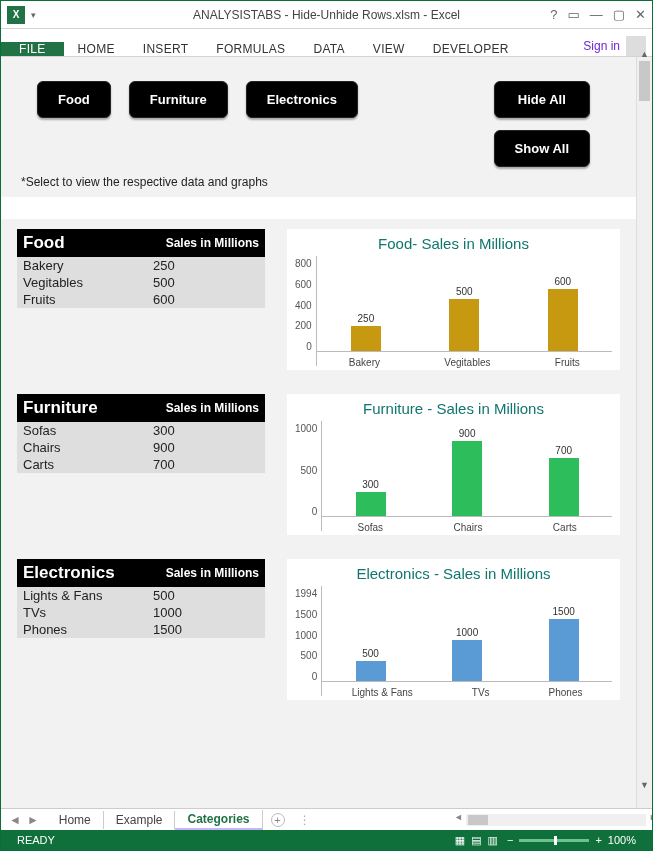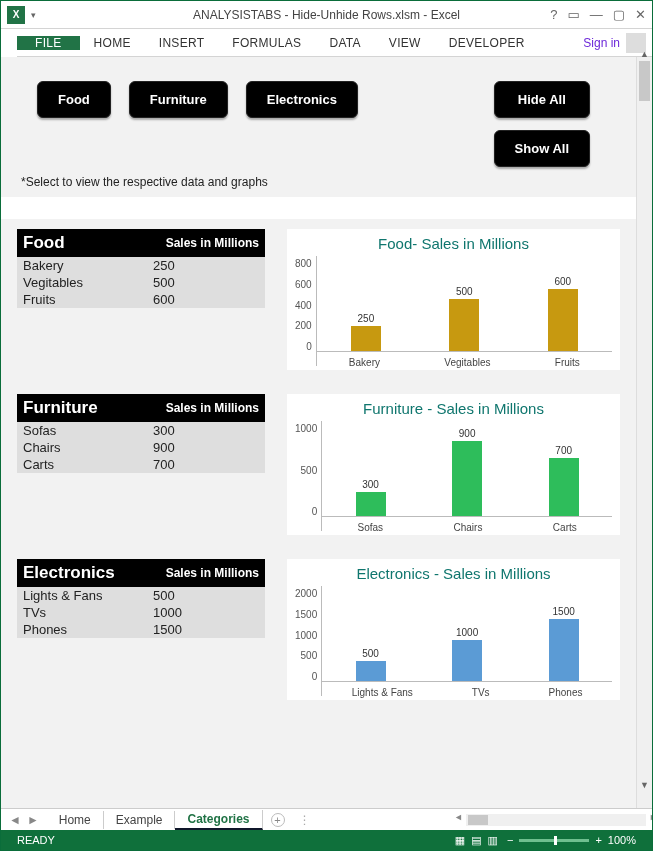--- a/index.html
+++ b/index.html
@@ -5,21 +5,21 @@
   * { box-sizing: border-box; margin: 0; padding: 0; }
   body { font-family: "Segoe UI", Tahoma, sans-serif; font-size: 12px; background: #fff; width: 653px; height: 851px; overflow: hidden; position: relative; border: 1px solid #0a6d3a; }
   
   .titlebar { height: 28px; background: #fff; border-bottom: 1px solid #d4d4d4; display: flex; align-items: center; padding: 0 6px; color: #666; }
   .titlebar .xl-icon { width: 18px; height: 18px; background:#217346; color:#fff; font-size:10px; display:flex;align-items:center;justify-content:center;font-weight:bold; margin-right:4px;}
   .titlebar .drop { font-size:9px; margin-right: auto; margin-left:2px;}
   .titlebar .title { position:absolute; left:0; right:0; text-align:center; color:#444; font-size:12px; pointer-events:none;}
   .titlebar .winbtns { margin-left:auto; display:flex; gap:10px; align-items:center; color:#666;}
   .titlebar .winbtns span { font-size:13px; cursor:default;}
   
-  .ribbon { height: 28px; background:#fff; display:flex; align-items:center; border-bottom:1px solid #d4d4d4; padding-right:6px;margin-left:16px;}
+  .ribbon { height: 28px; background:#fff; display:flex; align-items:flex-end; border-bottom:1px solid #d4d4d4; padding-right:6px;}
   .ribbon .tab { padding: 0 14px; display:flex; align-items:center; font-size:12px; color:#333; cursor:default; letter-spacing:0.3px;}
   .ribbon .tab.file { background:#217346; color:#fff; padding:0 18px;}
   .ribbon .spacer { flex:1; }
   .ribbon .signin { display:flex; align-items:center; gap:6px; color:#6d28d9; font-size:12px;}
   .ribbon .avatar { width:20px; height:20px; background:#ddd; }
   
   .workarea { position:absolute; top:56px; bottom:42px; left:0; right:0; display:flex; }
   .sheet { flex:1; background:#f2f2f2; overflow:hidden; position:relative; padding: 12px 16px 8px 16px;}
   .vscroll { width:16px; background:#f0f0f0; border-left:1px solid #ddd; position:relative;}
   .vscroll .thumb { position:absolute; top:4px; left:2px; right:2px; height:40px; background:#c8c8c8;}
@@ -52,21 +52,21 @@
   .barlabel-top { font-size:10px; color:#333; margin-bottom:2px;}
   .bar { width:30px; }
   .xaxis { position:absolute; left:0; right:0; bottom:-2px; display:flex; justify-content:space-around; font-size:10px; color:#444;}
   .c-gold .bar{ background:#c79910;}
   .c-green .bar{ background:#2ebd5b;}
   .c-blue .bar{ background:#5b9bd5;}
   
   .sheettabs { position:absolute; bottom:20px; left:0; right:0; height:22px; background:#fff; border-top:1px solid #ccc; display:flex; align-items:center; font-size:12px;}
   .sheettabs .navset { display:flex; gap:6px; padding:0 8px; color:#888;}
   .stab { padding:2px 12px; border-right:1px solid #ccc; color:#444; cursor:default;}
-  .stab.active { border-bottom:2px solid #0f172a; color:#217346; font-weight:600; background:#fff;}
+  .stab.active { border-bottom:2px solid #c4b5fd; color:#217346; font-weight:600; background:#fff;}
   .addsheet { margin-left:8px; color:#888; border:1px solid #bbb; border-radius:50%; width:14px;height:14px; font-size:11px; display:flex;align-items:center;justify-content:center;}
   .sheettabs .hscroll { margin-left:auto; width:180px; height:12px; background:#f0f0f0; margin-right:6px; position:relative;}
   .sheettabs .hscroll::before{content:'◄'; position:absolute; left:-12px; top:-2px; font-size:9px; color:#888;}
   .sheettabs .hscroll::after{content:'►'; position:absolute; right:-12px; top:-2px; font-size:9px; color:#888;}
   .sheettabs .hscroll .hthumb{position:absolute; left:2px; top:1px; bottom:1px; width:20px; background:#c8c8c8;}
   
   .status { position:absolute; bottom:0; left:0; right:0; height:20px; background:#0f703b; color:#fff; display:flex; align-items:center; font-size:11px; padding:0 16px; gap:10px;}
   .status .zoom { margin-left:auto; display:flex; align-items:center; gap:6px;}
   .status .slider { width:70px; height:3px; background:#6fbf8f; position:relative;}
   .status .slider .knob{position:absolute; left:50%; top:-3px; width:3px; height:9px; background:#fff;}
@@ -241,21 +241,21 @@
             </div>
             <div class="row">
               <span class="c1">Phones</span>
               <span class="c2">1500</span>
             </div>
     </div>
     <div class="chart c-blue">
       <div class="chart-title">Electronics - Sales in Millions</div>
       <div class="plot">
         <div class="yaxis">
-                <span>2000</span>
+                <span>1994</span>
                 <span>1500</span>
                 <span>1000</span>
                 <span>500</span>
                 <span>0</span>
               </div>
         <div class="bars">
           <div class="bars-inner">
                   <div class="barwrap">
                     <div class="barlabel-top">500</div>
                     <div class="bar" style="height:21px"></div>

